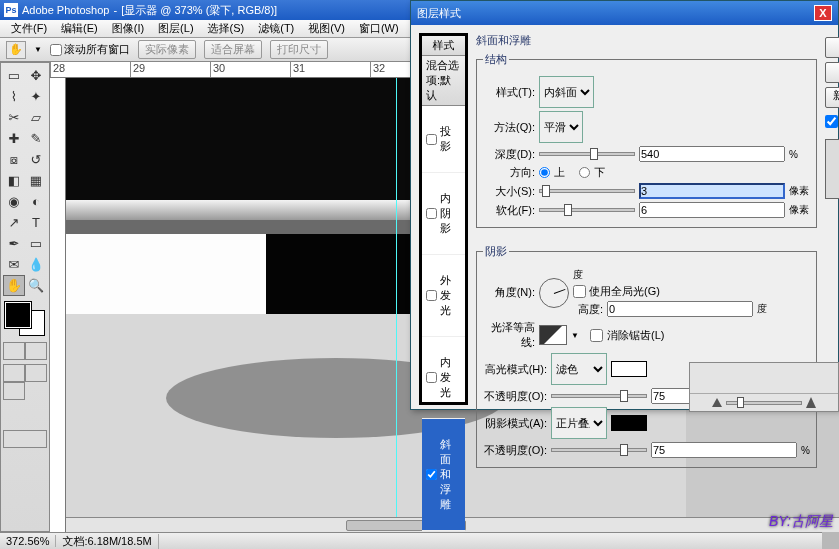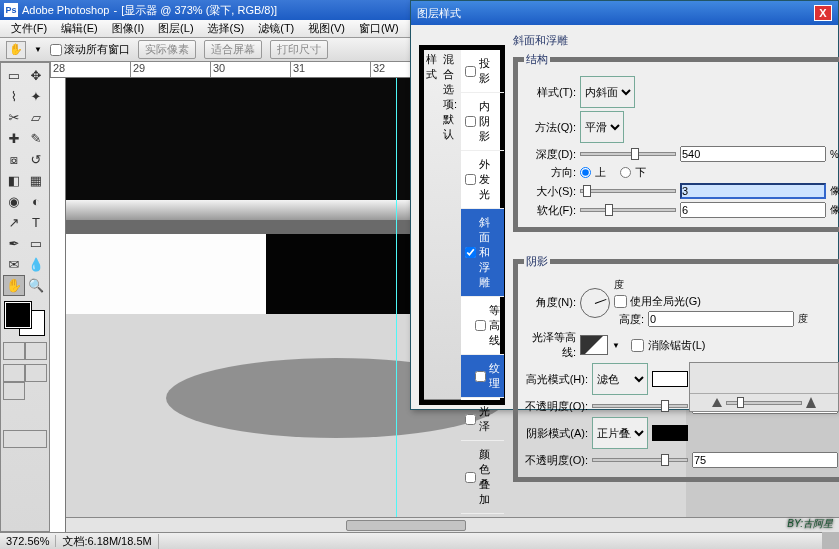--- a/index.html
+++ b/index.html
@@ -50,31 +50,31 @@
 
 
 .statusbar { position:absolute; bottom:0; left:0; right:17px; height:17px; background:linear-gradient(#efefef,#d6d6d6); border-top:1px solid #888; display:flex; align-items:center; font-size:10px; }
 .statusbar .cell { padding:0 6px; border-right:1px solid #aaa; }
 
 
 .dialog { position:absolute; top:0; left:410px; width:429px; height:410px; background:#efefef; border:1px solid #256; box-shadow:2px 2px 6px rgba(0,0,0,.3);}
 .dialog .dtitle { height:20px; background: linear-gradient(#4088e0,#1c5cc4); color:#fff; display:flex; align-items:center; padding:12px 6px; }
 .dialog .dtitle .closex { width:18px; height:16px; background:#d33; border:1px solid #fff; color:#fff; text-align:center; line-height:14px; font-weight:bold; margin-left:auto; }
 .dialog .body { display:flex; padding:8px; gap:8px; height:calc(100% - 20px); }
-.dialog .styles-col { width:86px; border:5px solid #000000; background:#fff; display:flex; flex-direction:row;margin-top:12px; }
+.dialog .styles-col { width:86px; border:3px solid #000000; background:#fff; display:flex; flex-direction:column; }
 .dialog .styles-col .hdr { background:linear-gradient(#f0f0f0,#d8d8d8); border-bottom:1px solid #888; text-align:center; padding:2px; }
-.dialog .styles-col .row { display:flex; align-items:center; padding:6px 4px; gap:3px; border-bottom:1px solid #eee; }
+.dialog .styles-col .row { display:flex; align-items:center; padding:18px 4px; gap:3px; border-bottom:1px solid #eee; }
 .dialog .styles-col .row.active { background:#2864c7; color:#fff; }
 .dialog .styles-col .row.sub.active { background:#2864c7; color:#fff; padding-left:14px;}
 .dialog .styles-col .row.sub { padding-left:14px; font-size:10px;}
 .dialog .styles-col .row input { width:11px; height:11px; }
 .dialog .blend-hdr { background:linear-gradient(#f0f0f0,#d8d8d8); border-bottom:1px solid #888; padding:2px 4px; }
 
 .dialog .settings-col { flex:1; display:flex; flex-direction:column; }
-.dialog fieldset { border:5px solid #737373; margin-bottom:22px; padding:6px; }
+.dialog fieldset { border:1px solid #737373; margin-bottom:16px; padding:6px; }
 .dialog legend { color:#236; padding:0 2px; }
 .dialog .fld { display:flex; align-items:center; margin:3px 0; gap:4px; font-size:11px; }
 .dialog .fld label { width:52px; text-align:right; }
 .dialog select { border:1px solid #7a9; height:32px; font-size:11px; }
 .dialog .slider { flex:0 0 96px; height:4px; background:#ccc; border:1px solid #888; position:relative; }
 .dialog .slider .knob { width:8px; height:12px; background:#fff; border:1px solid #555; position:absolute; top:-5px; }
 .dialog .unit { font-size:10px; }
 .dialog .radio { width:11px; height:11px; }
 .dialog .colorbox { width:36px; height:16px; border:1px solid #000; background:#000; }
 .dialog .contour { width:28px; height:20px; border:1px solid #666; background:linear-gradient(135deg,#333 0%,#333 48%, #fff 52%, #fff 100%); }
@@ -88,21 +88,21 @@
 .dialog .buttons-col .thumb .inner { width:24px; height:24px; background:#666;}
 
 
 .navpanel { position:absolute; right:0; top:362px; width:150px; height:50px; background:#e4e4e4; border:1px solid #888; }
 .navpanel .bot { position:absolute; bottom:0; left:0; right:0; height:18px; border-top:1px solid #aaa; display:flex; align-items:center; justify-content:center; gap:4px;}
 .navpanel .tri { width:0; height:0; border-left:5px solid transparent; border-right:5px solid transparent; border-bottom:9px solid #555; }
 .navpanel .tri.big { border-bottom-width:11px;}
 .navpanel .nslider { width:76px; height:4px; background:#ccc; border:1px solid #888; position:relative;}
 .navpanel .nslider .k { width:7px; height:11px; background:#fff; border:1px solid #555; position:absolute; left:10px; top:-5px;}
 
-.watermark { position:absolute; right:6px; bottom:18px; color:#14532d; font-size:10px; font-style:italic; text-shadow:0 0 3px #000;}
+.watermark { position:absolute; right:6px; bottom:18px; color:#6d28d9; font-size:14px; font-style:italic; text-shadow:0 0 3px #000;}
 </style>
 </head>
 <body>
 
 <div class="titlebar">
   <span class="ps-icon">Ps</span>
   <span>Adobe Photoshop</span>
   <span style="margin:0 4px">-</span>
   <span class="title">[显示器 @ 373% (梁下, RGB/8)]</span>
 </div>
@@ -250,20 +250,24 @@
             <span>投影</span>
           </div>
           <div class="row">
             <input type="checkbox" style="">
             <span>内阴影</span>
           </div>
           <div class="row">
             <input type="checkbox" style="">
             <span>外发光</span>
           </div>
+          <div class="row">
+            <input type="checkbox" style="">
+            <span>内发光</span>
+          </div>
           <div class="row active">
             <input type="checkbox" checked="" style="">
             <span>斜面和浮雕</span>
           </div>
           <div class="row sub">
             <input type="checkbox" style="">
             <span>等高线</span>
           </div>
           <div class="row sub active">
             <input type="checkbox" style="">

